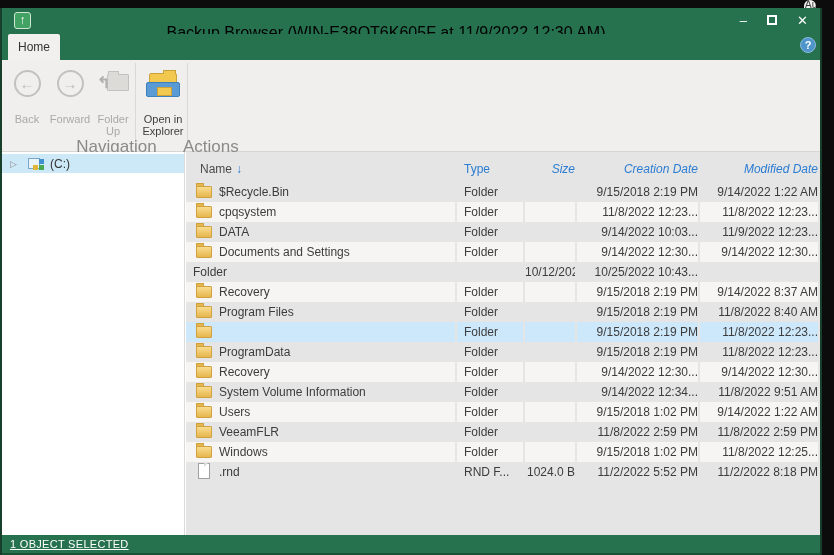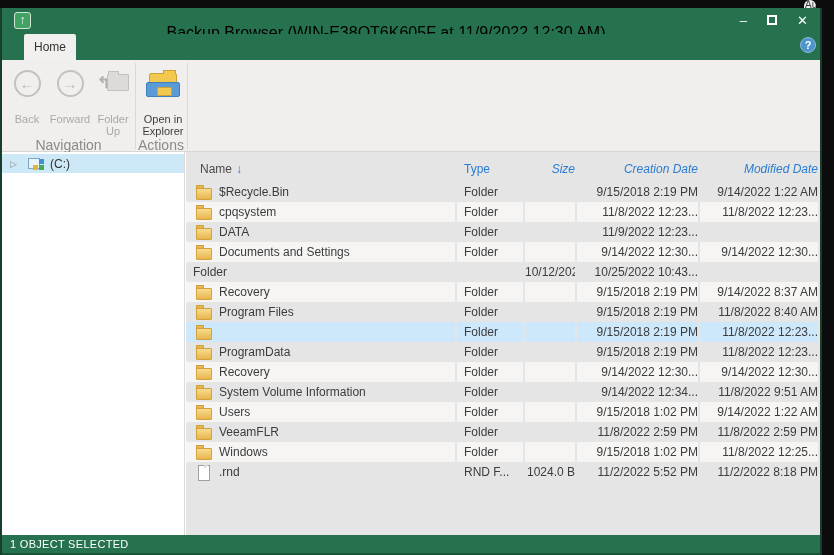--- a/index.html
+++ b/index.html
@@ -25,21 +25,21 @@
   .title { position:absolute; left:60px; right:110px; top:0; height:26px; line-height:26px;
            text-align:center; color:#000000; font-size:16px; white-space:nowrap;margin-top:12px; }
   .win-controls { position:absolute; right:0; top:0; height:26px; display:flex; align-items:center;
                   gap:20px; padding-right:12px; }
   .win-btn { color:#fff; font-size:13px; line-height:26px; cursor:default; }
   .max-box { width:10px; height:10px; border:2px solid #fff; display:inline-block; }
 
   
   .tabstrip { position:absolute; left:0; top:26px; right:0; height:26px; background:#26714e; }
   .tab-home { position:absolute; left:6px; top:0; width:52px; height:26px; background:#f1f0ee;
-              color:#333; font-size:12px; text-align:center; line-height:26px; border-radius:2px 2px 0 0;margin-left:16px; }
+              color:#333; font-size:12px; text-align:center; line-height:26px; border-radius:2px 2px 0 0; }
   .help-icon { position:absolute; right:4px; top:3px; width:16px; height:16px; border-radius:50%;
                background:#4e95cc; border:1px solid #8db9dd; color:#fff; font-size:11px; font-weight:bold;
                text-align:center; line-height:14px; }
 
   
   .ribbon { position:absolute; left:0; top:52px; right:0; height:92px; background:#f0efed;
             border-bottom:1px solid #d8d6d2; }
   .rbtn { position:absolute; top:8px; height:70px; display:flex; flex-direction:column; align-items:center; }
   .rbtn .lbl { font-size:11px; line-height:12px; color:#3f3e3c; text-align:center; margin-top:16px; }
   .rbtn.disabled .lbl { color:#aba9a6; }
@@ -54,21 +54,21 @@
   .oe-icon { position:relative; width:34px; height:27px; margin-top:2px; }
   .oe-back { position:absolute; left:3px; top:3px; width:28px; height:21px; background:#f3c84f;
              border:1px solid #c9a23b; border-radius:2px; }
   .oe-back::before { content:""; position:absolute; top:-4px; right:0; width:11px; height:3px;
                      background:#f3c84f; border:1px solid #c9a23b; border-bottom:none; }
   .oe-front { position:absolute; left:0; bottom:0; width:34px; height:15px; background:#5b9bd5;
               border:1px solid #3f7fba; border-radius:2px; }
   .oe-front::after { content:""; position:absolute; left:10px; top:4px; width:13px; height:7px;
                      background:#f3c84f; border:1px solid #c9a23b; }
   .vsep { position:absolute; top:3px; height:86px; width:1px; background:#dbd9d6; }
-  .group-label { position:absolute; top:77px; font-size:14px; color:#8c8a87; text-align:center; }
+  .group-label { position:absolute; top:77px; font-size:17px; color:#8c8a87; text-align:center;margin-left:48px; }
 
   
   .content { position:absolute; left:0; top:144px; right:0; height:383px; background:#fff; }
   .nav-panel { position:absolute; left:0; top:0; width:183px; height:100%; background:#fff;
                border-right:1px solid #dcdad7; }
   .tree-item { position:absolute; left:0; top:2px; width:100%; height:19px; background:#cde8f6;
                display:flex; align-items:center; }
   .expander { color:#8f8f8f; font-size:9px; margin-left:8px; width:12px; }
   .drive-icon { position:relative; width:17px; height:13px; margin-left:6px; margin-right:5px; }
   .drive-icon::before { content:""; position:absolute; left:0; top:1px; width:10px; height:9px;
@@ -83,37 +83,37 @@
   .list-header { height:30px; align-items:center; }
   .hdr { font-size:12px; color:#2b7cd3; padding-top:4px; }
   .hdr-name { color:#4a4a4a; padding-left:14px; }
   .sort-arrow { color:#2b7cd3; font-size:12px; margin-left:4px; }
   .hdr-type { padding-left:7px; }
   .right { text-align:right;font-style:italic; }
   .row { height:20px; align-items:center; font-size:12px; color:#3c3c3c; }
   .row.alt .cell { background:#f6f5f4; }
   .row.selected .cell { background:#cde8fb; }
   .cell { height:20px; line-height:20px; white-space:nowrap; overflow:hidden; }
-  .cell-name { display:flex; align-items:center; padding-left:10px; }
+  .cell-name { display:flex; padding-left:10px; }
   .icon-slot { width:16px; height:16px; position:relative; margin-right:7px; flex:none; }
   .folder-icon::after { content:""; position:absolute; left:0; top:4px; width:14px; height:10px;
                         background:linear-gradient(#f8dc8e,#e7b64e); border:1px solid #cfa23f; border-radius:1px; }
   .folder-icon::before { content:""; position:absolute; left:0; top:1px; width:6px; height:3px;
                          background:#e7b64e; border:1px solid #cfa23f; border-bottom:none; border-radius:1px 1px 0 0; }
   .file-icon::after { content:""; position:absolute; left:2px; top:1px; width:10px; height:14px;
                       background:#fff; border:1px solid #a0a0a0; }
   .file-icon::before { content:""; position:absolute; left:8px; top:1px; width:0; height:0; z-index:1;
                        border-left:4px solid #d9d9d9; border-bottom:4px solid transparent; }
   .cell-type { padding-left:7px; }
   .cell-size, .cell-created, .cell-modified { text-align:right; }
 
   
   .statusbar { position:absolute; left:0; bottom:0; right:0; height:20px; background:#26714e;
                border-bottom:2px solid #1a5236; color:#fff; font-size:11px; line-height:18px;
-               padding-left:8px; letter-spacing:0.3px; }
+               padding-left:8px; letter-spacing:0.3px;text-decoration:underline; }
 </style>
 </head>
 <body>
 
 <div class="screen">
 
   <div class="bg-sliver">
     <span class="bg-frag" style="top:-1px">Au</span>
     <span class="bg-frag" style="top:18px">M</span>
     <span class="bg-frag" style="top:176px">D</span>
@@ -211,20 +211,21 @@
     <div class="cell cell-created">11/8/2022 12:23...</div>
     <div class="cell cell-modified">11/8/2022 12:23...</div>
   </div>
             <div class="grid-row row">
     <div class="cell cell-name">
       <span class="icon-slot folder-icon"></span>
       <span>DATA</span>
     </div>
     <div class="cell cell-type">Folder</div>
     <div class="cell cell-size"></div>
+    <div class="cell cell-created">9/14/2022 10:03...</div>
     <div class="cell cell-modified">11/9/2022 12:23...</div>
   </div>
             <div class="grid-row row alt">
     <div class="cell cell-name">
       <span class="icon-slot folder-icon"></span>
       <span>Documents and Settings</span>
     </div>
     <div class="cell cell-type">Folder</div>
     <div class="cell cell-size"></div>
     <div class="cell cell-created">9/14/2022 12:30...</div>

